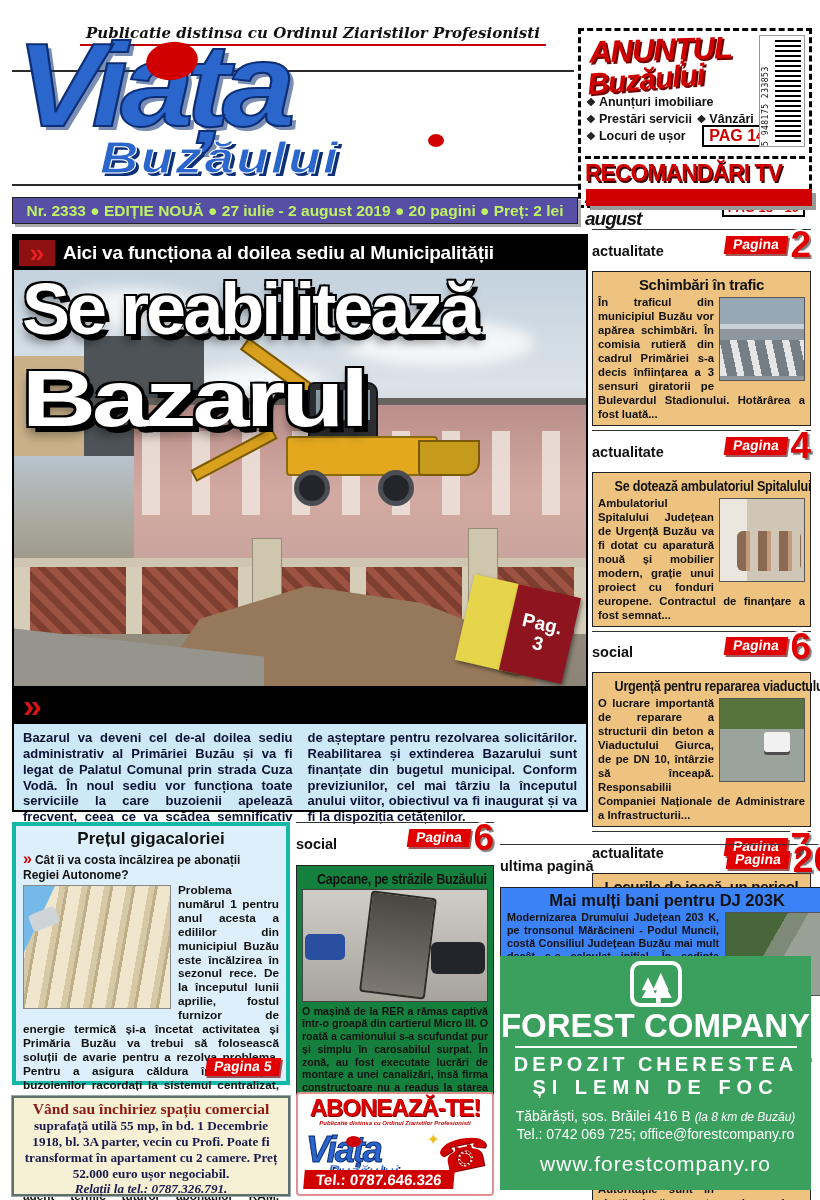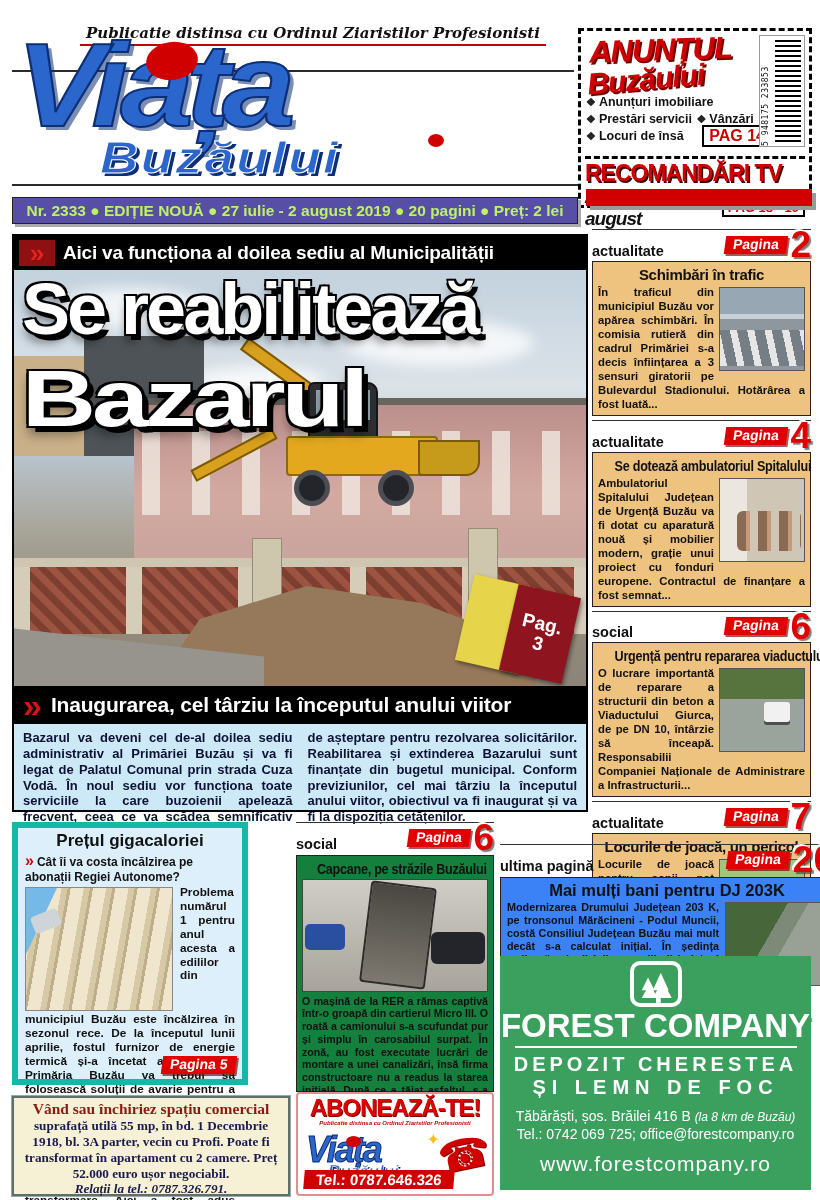--- a/index.html
+++ b/index.html
@@ -94,21 +94,21 @@
           font-weight:900;font-size:19px;line-height:1.05}
   .subbar{height:38px;background:#000;display:flex;align-items:center;gap:9px;padding:0 9px}
   .subbar .chev{color:#d51515;font-weight:900;font-size:34px;line-height:30px}
   .subbar-text{color:#fff;font-weight:bold;font-size:21px;white-space:nowrap;letter-spacing:-.2px}
   .lead{height:86px;background:#cde9f7;display:flex;gap:15px;padding:6px 9px}
   .lead p{flex:1;font-size:13px;font-weight:bold;color:#0b1233;text-align:justify;line-height:1.22}
 
   
   .sidebar{position:absolute;left:592px;top:229px;width:219px}
   .sb{margin-bottom:4px}
-  .sb-head{display:flex;align-items:flex-end;justify-content:space-between;border-top:1.5px solid #333;padding:1px 0 2px}
+  .sb-head{display:flex;align-items:flex-end;justify-content:space-between;border-top:1.5px solid #333;padding:1px 0 12px}
   .sb-cat{font-weight:bold;font-size:14.5px}
   .sb-pag{display:flex;align-items:center;gap:4px}
   .pbadge{background:#e00000;color:#fff;font-weight:bold;font-size:14px;padding:0 8px 2px;transform:skewX(-8deg);
           box-shadow:2px 2px 0 rgba(110,0,0,.65)}
   .pnum{font-size:37px;font-weight:900;color:#e00000;line-height:.75;
         text-shadow:-2px -2px 0 #fff,2px 2px 1px rgba(70,70,70,.7)}
   .sb-card{border:1px solid #222;background:#eec27f;padding:3px 5px 4px}
   .sb-title{text-align:center;font-weight:800;font-size:15px;letter-spacing:-.3px;white-space:nowrap;margin:1px 0 2px}
   .tight{transform:scaleX(.84);transform-origin:center}
   .sb-bodyrow{overflow:hidden}
@@ -121,21 +121,21 @@
           background:repeating-linear-gradient(90deg,#8a6a52 0 9px,#c49a7c 9px 13px,rgba(0,0,0,0) 13px 21px)}
   .th-viaduct{background:linear-gradient(180deg,#57743f 0 36%,#9aa49d 36% 100%)}
   .van{position:absolute;left:52%;top:40%;width:26px;height:20px;background:#f1f1f1;border-radius:3px;box-shadow:0 3px 0 #4e4e4e}
   .th-play{background:linear-gradient(180deg,#a3c47f 0 28%,#7fae62 28% 100%)}
   .slide{position:absolute;left:30%;top:32%;width:36px;height:32px;background:#d46a8a;clip-path:polygon(0 100%,100% 0,100% 100%)}
   .th-man{background:linear-gradient(180deg,#c98f63 0 22%,#d9c79a 22% 100%)}
   .head-c{position:absolute;left:38%;top:10%;width:24px;height:24px;border-radius:50%;background:#caa07e}
   .shirt{position:absolute;left:26%;top:40%;width:46px;height:44px;background:#e7e4a9;border-radius:6px}
 
   
-  .giga{position:absolute;left:12px;top:822px;width:236px;height:263px;border:6px solid #14b8a6;background:#ddeffa;padding:3px 7px}
+  .giga{position:absolute;left:12px;top:822px;width:278px;height:263px;border:4px solid #14b8a6;background:#ddeffa;padding:3px 7px}
   .giga-title{text-align:center;font-weight:800;font-size:17px}
   .giga-q{font-size:12px;font-weight:bold;margin:1px 0 2px}
   .giga-q .chev{color:#d10000;font-weight:900;font-size:16px;margin-right:3px}
   .giga-photo{float:left;width:148px;height:124px;margin:1px 7px 2px 0;border:1px solid #888;position:relative;display:block;
       background:linear-gradient(115deg,#74b9e8 0 15%,rgba(0,0,0,0) 15.5%),
                  repeating-linear-gradient(100deg,#efe6cd 0 13px,#d8c9a6 13px 19px,#bfae8a 19px 22px)}
   .knob{position:absolute;left:6px;top:24px;width:28px;height:18px;background:#cfd4d8;border-radius:4px;transform:rotate(-22deg)}
   .giga-bodyrow{overflow:hidden}
   .giga-body{font-size:11.8px;font-weight:600;text-align:justify;line-height:1.18;display:block}
   .giga-badge{position:absolute;right:6px;bottom:5px}
@@ -206,21 +206,21 @@
   <div class="logo-sub">Buzăului</div>
   <div class="logo-sub-dot"></div>
 
   <div class="anuntul">
     <div class="an-t1">ANUNȚUL</div>
     <div class="an-t2">Buzăului</div>
     <div class="an-list">
       <div><span class="di">❖</span><span>Anunțuri imobiliare</span></div>
       <div><span class="di">❖</span><span>Prestări servicii</span>
         <span class="di">❖</span><span>Vânzări</span></div>
-      <div><span class="di">❖</span><span>Locuri de însă</span></div>
+      <div><span class="di">❖</span><span>Locuri de ușor</span></div>
     </div>
     <div class="an-badge">PAG 14 - 16</div>
     <div class="an-tv">
       <div class="tv-title">RECOMANDĂRI TV</div>
       <div class="tv-row">
         <span class="tv-dates">27 iulie - 2 august</span>
         <span class="tv-badge">PAG 18 - 19</span>
       </div>
     </div>
     <div class="barcode">
@@ -265,21 +265,20 @@
       <div class="headline h1a">Se reabilitează</div>
       <div class="headline h1b">Bazarul</div>
       <div class="note note-y"></div>
       <div class="note note-r">
         <div>Pag.</div>
         <div>3</div>
       </div>
     </div>
     <div class="subbar">
       <span class="chev">»</span>
-      <span class="subbar-text">Inaugurarea, cel târziu la începutul anului viitor</span>
     </div>
     <div class="lead">
       <p>Bazarul va deveni cel de-al doilea sediu administrativ al Primăriei Buzău și va fi legat de Palatul Comunal prin strada Cuza Vodă. În noul sediu vor funcționa toate serviciile la care buzoienii apelează frecvent, ceea ce va scădea semnificativ timpii</p>
       <p>de așteptare pentru rezolvarea solicitărilor. Reabilitarea și extinderea Bazarului sunt finanțate din bugetul municipal. Conform previziunilor, cel mai târziu la începutul anului viitor, obiectivul va fi inaugurat și va fi la dispoziția cetățenilor.</p>
     </div>
   </div>
 
   <div class="sidebar">
 
     <div class="sb">

